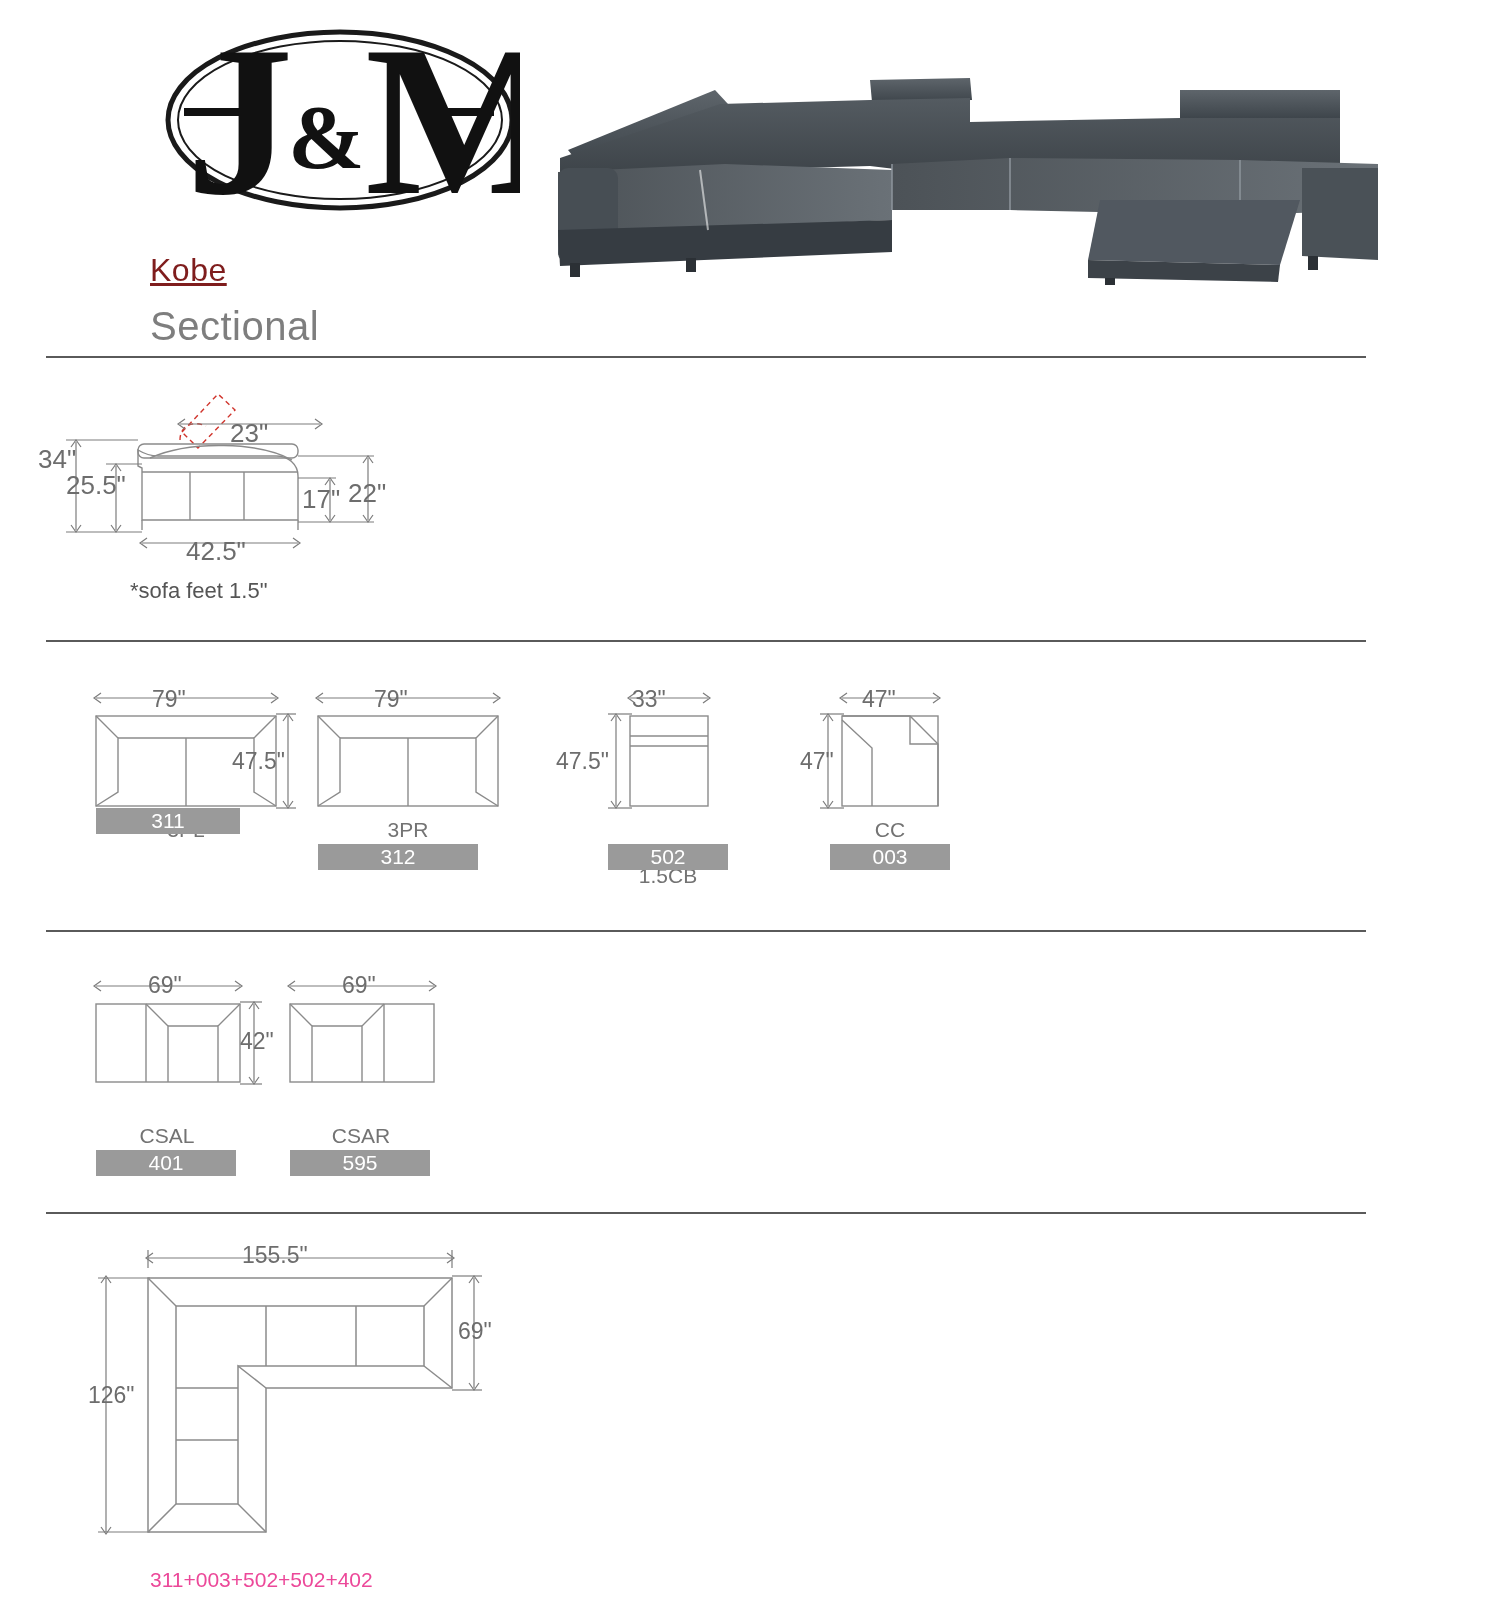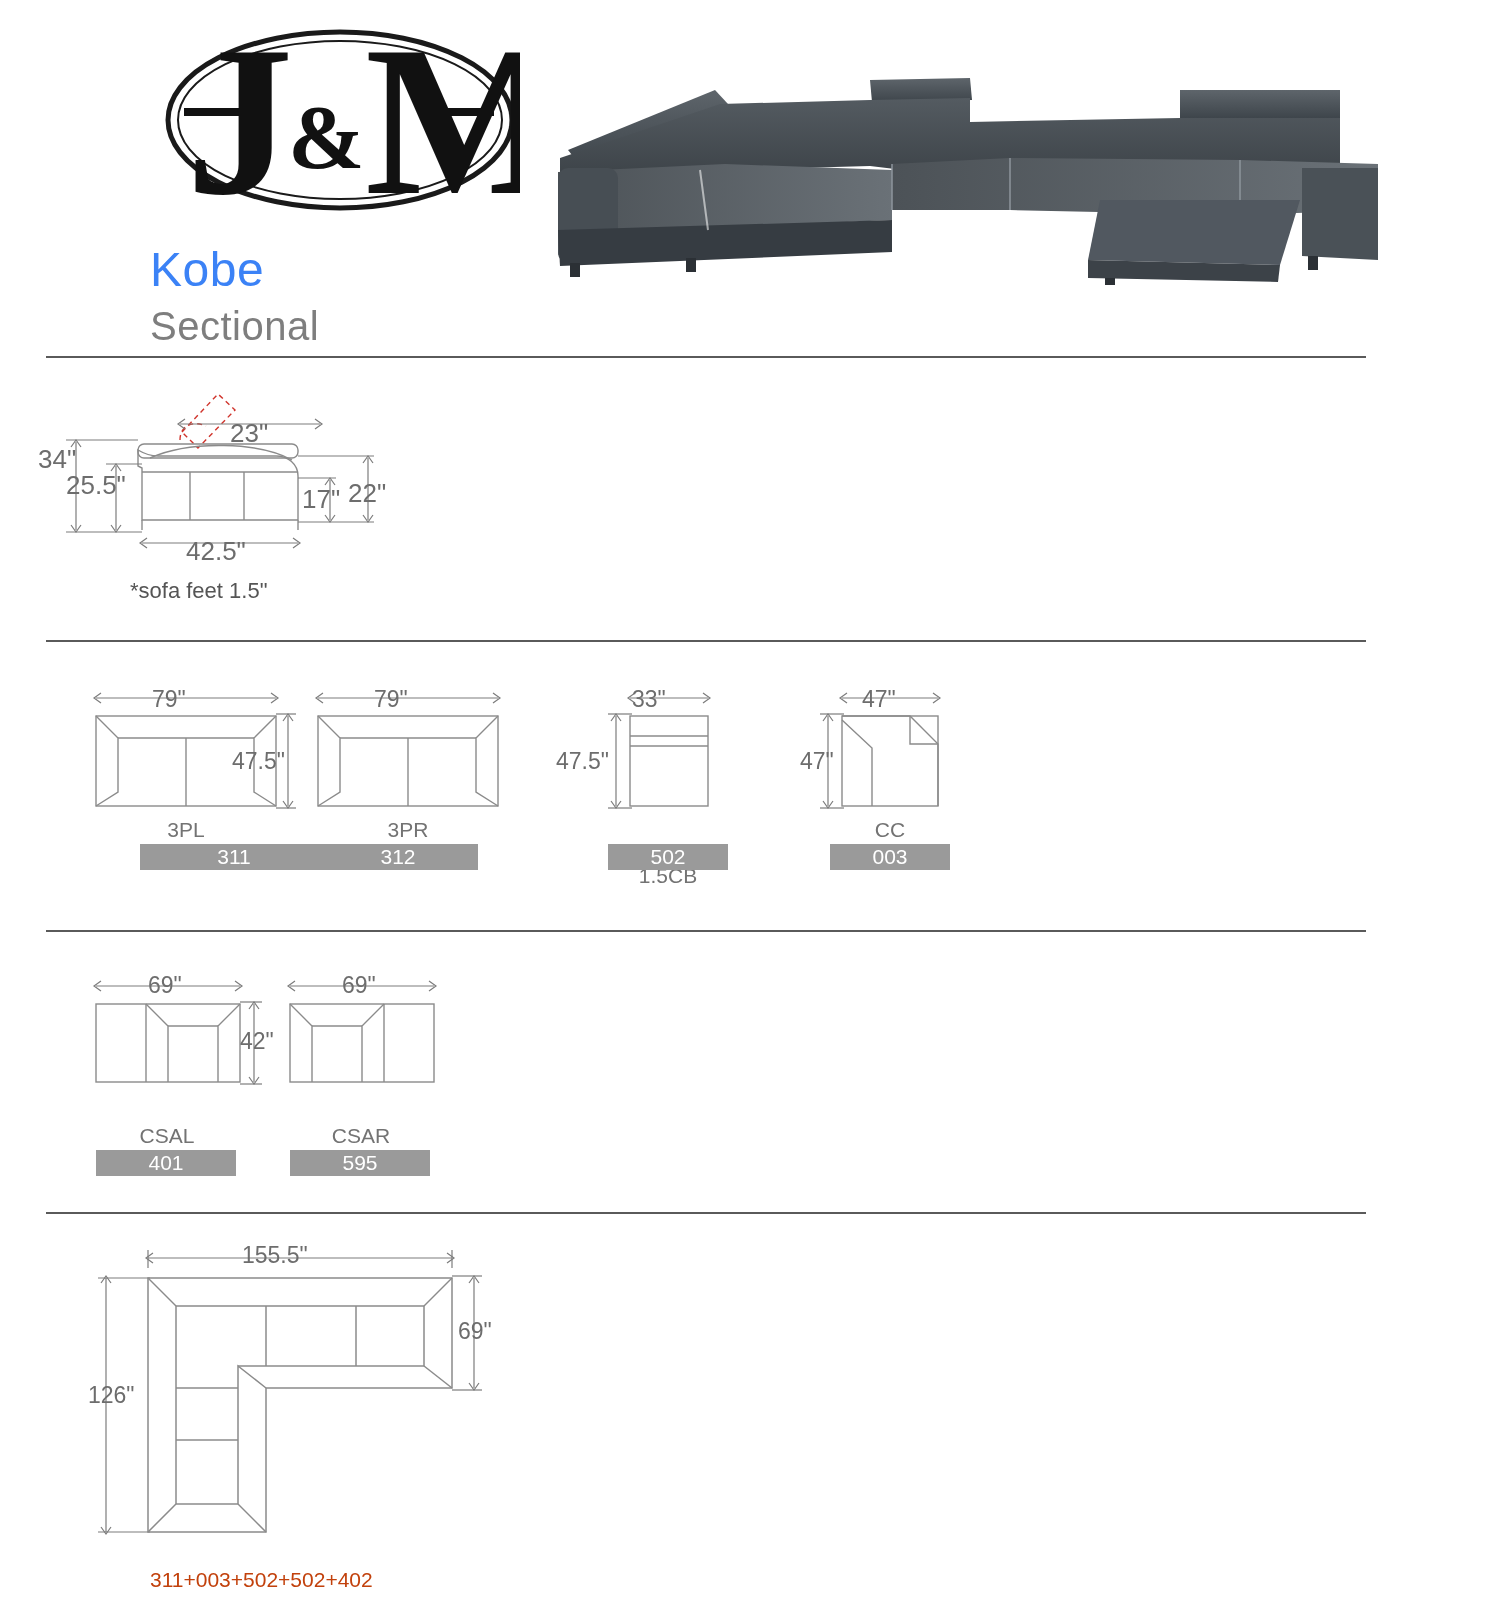--- a/index.html
+++ b/index.html
@@ -7,41 +7,41 @@
     width:1500px;height:1615px;background:#ffffff;
     font-family:"Liberation Sans", sans-serif;color:#6d6d6d;
     position:relative;overflow:hidden;
   }
   .page{position:relative;width:1500px;height:1615px;}
 
   
   .logo{position:absolute;left:160px;top:8px;width:360px;height:225px;}
   .logo svg{display:block;}
   .title{position:absolute;left:150px;top:242px;width:520px;}
-  .title .t1{font-size:48px;color:#3b82f6;line-height:56px;letter-spacing:0.5px;}
+  .title .t1{font-size:32px;color:#7f1d1d;line-height:56px;letter-spacing:0.5px;text-decoration:underline;}
   .title .t2{font-size:40px;color:#7e7e7e;line-height:56px;letter-spacing:0.5px;}
 
   .hero{position:absolute;left:540px;top:60px;width:840px;height:225px;}
 
   
   .rule{position:absolute;left:46px;width:1320px;height:2px;background:#5a5a5a;}
   .rule.r1{top:356px;}
   .rule.r2{top:640px;}
   .rule.r3{top:930px;}
   .rule.r4{top:1212px;}
 
   
   .blk{position:absolute;}
   .cap{position:absolute;text-align:center;font-size:21px;color:#737373;}
   .code{position:absolute;text-align:center;font-size:21px;color:#ffffff;background:#9a9a9a;
         line-height:26px;height:26px;}
   .dim{position:absolute;font-size:23px;color:#6d6d6d;white-space:nowrap;}
   .note{position:absolute;font-size:22px;color:#555;}
 
-  .combo{position:absolute;left:150px;top:1568px;font-size:21px;color:#c2410c;}
+  .combo{position:absolute;left:150px;top:1568px;font-size:21px;color:#ec4899;}
 </style>
 </head>
 <body>
 
 <div class="page">
 
   <div class="logo">
     <svg width="360" height="225" viewBox="0 0 360 225">
       <ellipse cx="180" cy="112" rx="172" ry="88" fill="none" stroke="#1a1a1a" stroke-width="5"></ellipse>
       <ellipse cx="180" cy="112" rx="162" ry="79" fill="none" stroke="#1a1a1a" stroke-width="2"></ellipse>
@@ -195,21 +195,21 @@
           <path d="M195 41 L200 34 L205 41"></path>
           <path d="M195 121 L200 128 L205 121"></path>
         <path d="M188 34 L208 34"></path>
           <path d="M188 128 L208 128"></path>
       </g>
     </svg>
   </div>
   <div class="dim" style="left:152px;top:686px;">79"</div>
   <div class="dim" style="left:232px;top:748px;">47.5"</div>
   <div class="cap" style="left:96px;top:818px;width:180px;">3PL</div>
-  <div class="code" style="left:96px;top:844px;width:188px;margin-left:44px;">311</div>
+  <div class="code" style="left:96px;top:808px;width:144px;">311</div>
 
   <div class="blk" style="left:310px;top:680px;width:210px;height:140px;">
     <svg width="210" height="140" viewBox="0 0 210 140">
       <g stroke="#7c7c7c" stroke-width="1.2" fill="none">
         <path d="M8 18 L188 18"></path>
           <path d="M13 13 L6 18 L13 23"></path>
           <path d="M183 13 L190 18 L183 23"></path>
       </g>
       <g stroke="#8b8b8b" stroke-width="1.4" fill="none">
         <rect x="8" y="36" width="180" height="90"></rect>

